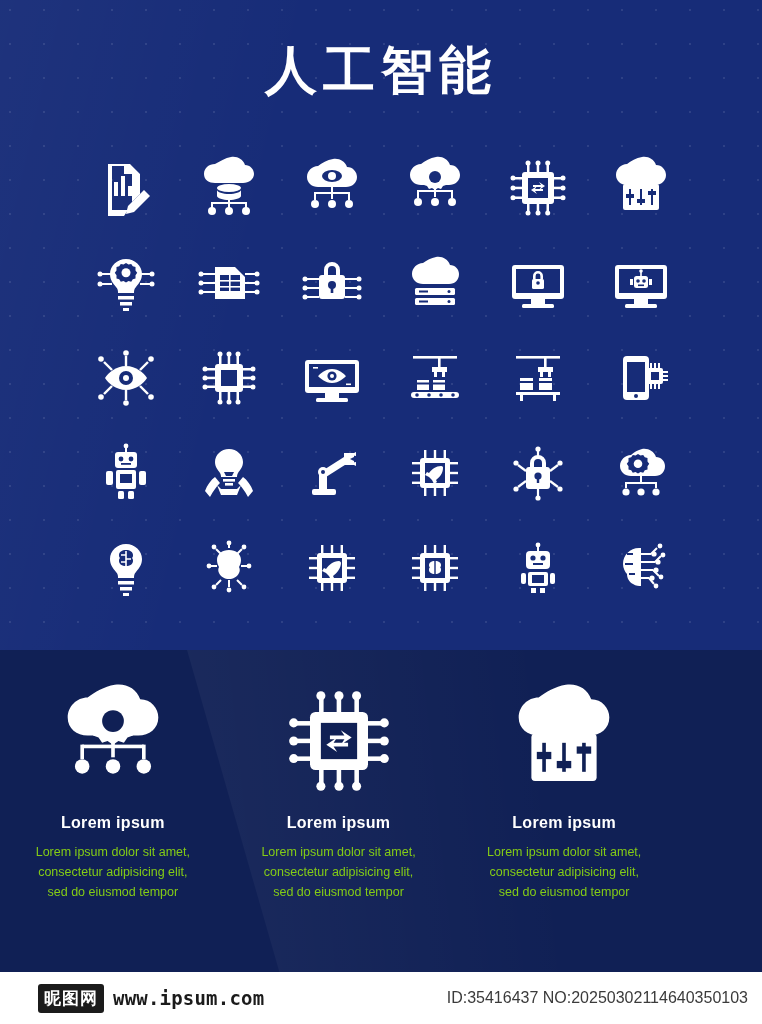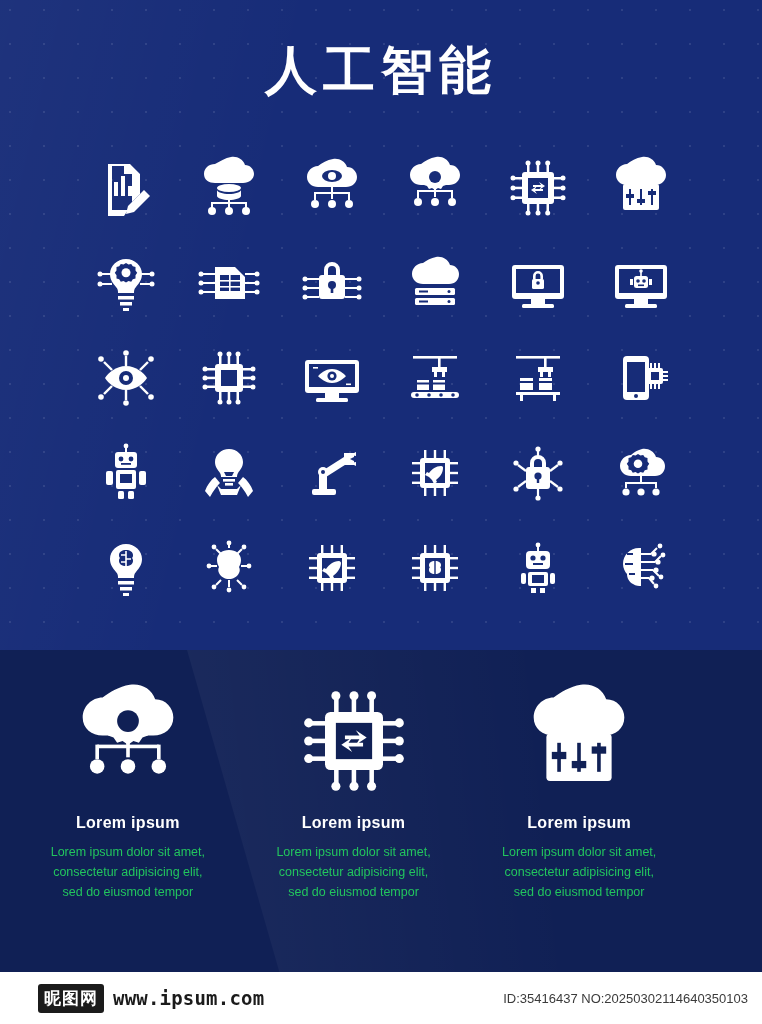--- a/index.html
+++ b/index.html
@@ -83,21 +83,21 @@
   }
   .bottom-sheen {
     position: absolute;
     left: 250px; top: -70px;
     width: 420px; height: 520px;
     background: linear-gradient(100deg, rgba(255,255,255,.045), rgba(255,255,255,0) 70%);
     transform: rotate(-16deg);
   }
   .cards {
     position: absolute;
-    left: 15px; top: 28px;
+    left: 0; top: 28px;
     width: 677px;
     display: flex;
   }
   .card {
     flex: 1 1 0;
     text-align: center;
     padding: 0 22px;
     box-sizing: border-box;
   }
   .card-icon {
@@ -107,21 +107,21 @@
     justify-content: center;
   }
   .card-title {
     color: #ffffff;
     font-size: 16px;
     font-weight: bold;
     margin-top: 6px;
     letter-spacing: .3px;
   }
   .card-text {
-    color: #22c55e;
+    color: #84cc16;
     font-size: 12.5px;
     line-height: 20px;
     margin-top: 10px;
     padding: 0 6px;
   }
 
   
   .footer {
     position: absolute;
     left: 0; top: 972px;
@@ -152,21 +152,21 @@
     font-size: 19px;
     font-weight: bold;
     margin-left: 9px;
     letter-spacing: .2px;
     font-family: "DejaVu Sans Mono", monospace;
   }
   .footer-id {
     margin-left: auto;
     margin-right: 14px;
     color: #3b3b3b;
-    font-size: 13px;
+    font-size: 16px;
     font-family: "Liberation Sans", sans-serif;
   }
 </style>
 </head>
 <body>
 
 <div id="page">
 
   <div class="hero">
     <div class="hero-bg-dots"></div>

